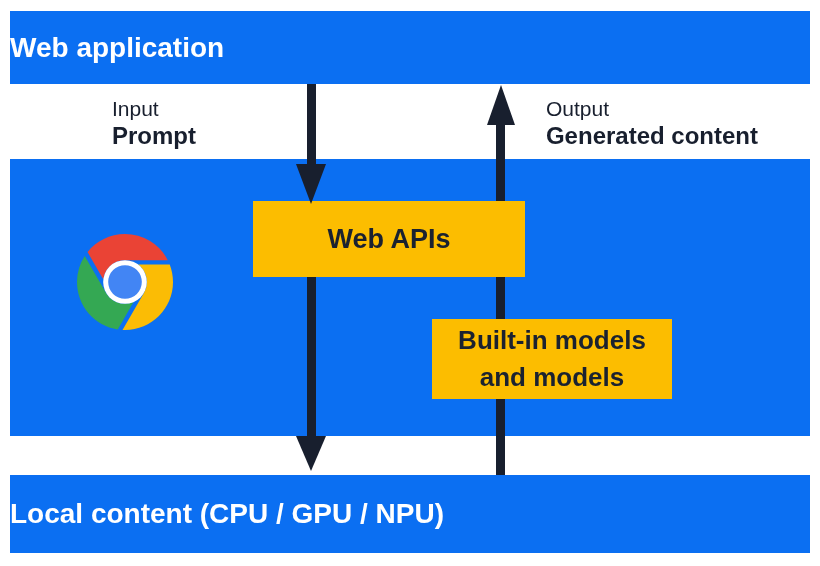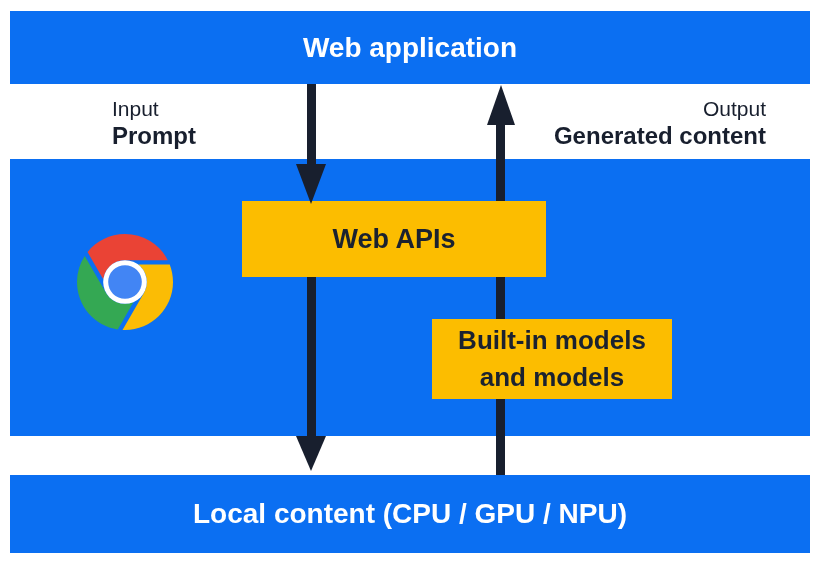--- a/index.html
+++ b/index.html
@@ -5,37 +5,37 @@
   html,body{margin:0;padding:0;background:#ffffff;}
   .canvas{
     position:relative;width:820px;height:566px;background:#ffffff;overflow:hidden;
     font-family:"Liberation Sans","DejaVu Sans",sans-serif;
   }
   .band{position:absolute;left:10px;width:800px;background:#0b6ff2;z-index:1;}
   .band-top{top:11px;height:73px;}
   .band-middle{top:159px;height:277px;}
   .band-bottom{top:475px;height:78px;}
   .band-label{
-    position:absolute;left:10px;width:800px;text-align:center;color:#ffffff;
+    position:absolute;left:10px;width:800px;text-align:left;color:#ffffff;
     font-weight:700;z-index:6;
   }
   .band-label-top{top:11px;height:73px;line-height:73px;font-size:28px;}
   .band-label-bottom{top:475px;height:78px;line-height:78px;font-size:28px;}
 
   .gap-label{position:absolute;z-index:6;color:#181f2e;}
   .gap-label-left{left:112px;top:96px;text-align:left;}
-  .gap-label-right{right:54px;top:96px;text-align:right;}
+  .gap-label-right{right:62px;top:96px;text-align:left;}
   .gap-line1{font-size:21px;font-weight:400;line-height:26px;}
   .gap-line2{font-size:24px;font-weight:700;line-height:27px;}
 
   .yellow-box{
     position:absolute;background:#fcbd00;z-index:3;display:flex;flex-direction:column;
     align-items:center;justify-content:center;color:#1b2230;font-weight:700;text-align:center;
   }
-  .box-webapis{left:242px;top:201px;width:304px;height:76px;font-size:27px;}
+  .box-webapis{left:253px;top:201px;width:272px;height:76px;font-size:27px;}
   .box-models{left:432px;top:319px;width:240px;height:80px;font-size:26px;line-height:37px;}
 
   .arrow-part{position:absolute;}
   .shaft{background:#181f2e;width:9px;}
   .head{width:0;height:0;}
   .z2{z-index:2;}
   .z4{z-index:4;}
   
   .d1-shaft{left:307px;top:84px;height:85px;}
   .d1-head{left:296px;top:164px;border-left:15px solid transparent;border-right:15px solid transparent;border-top:40px solid #181f2e;}

